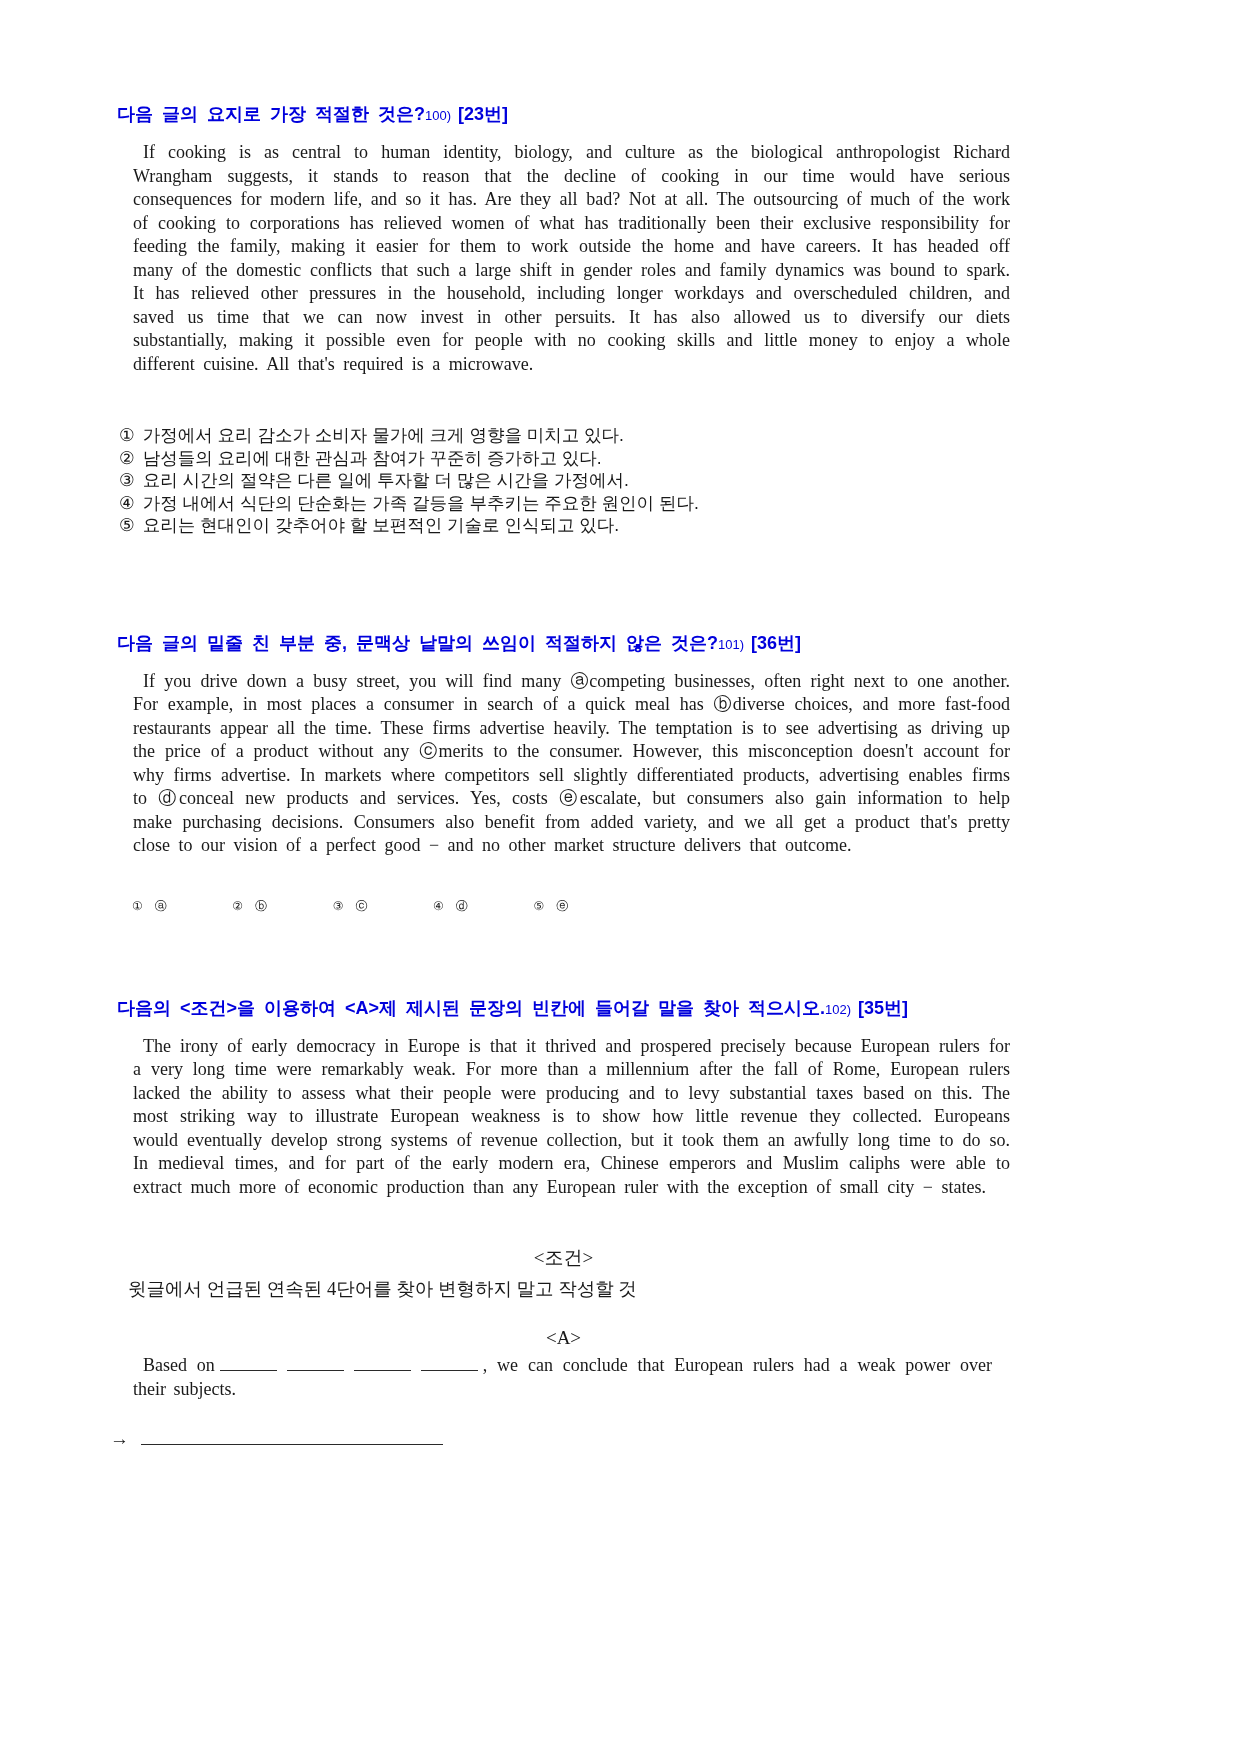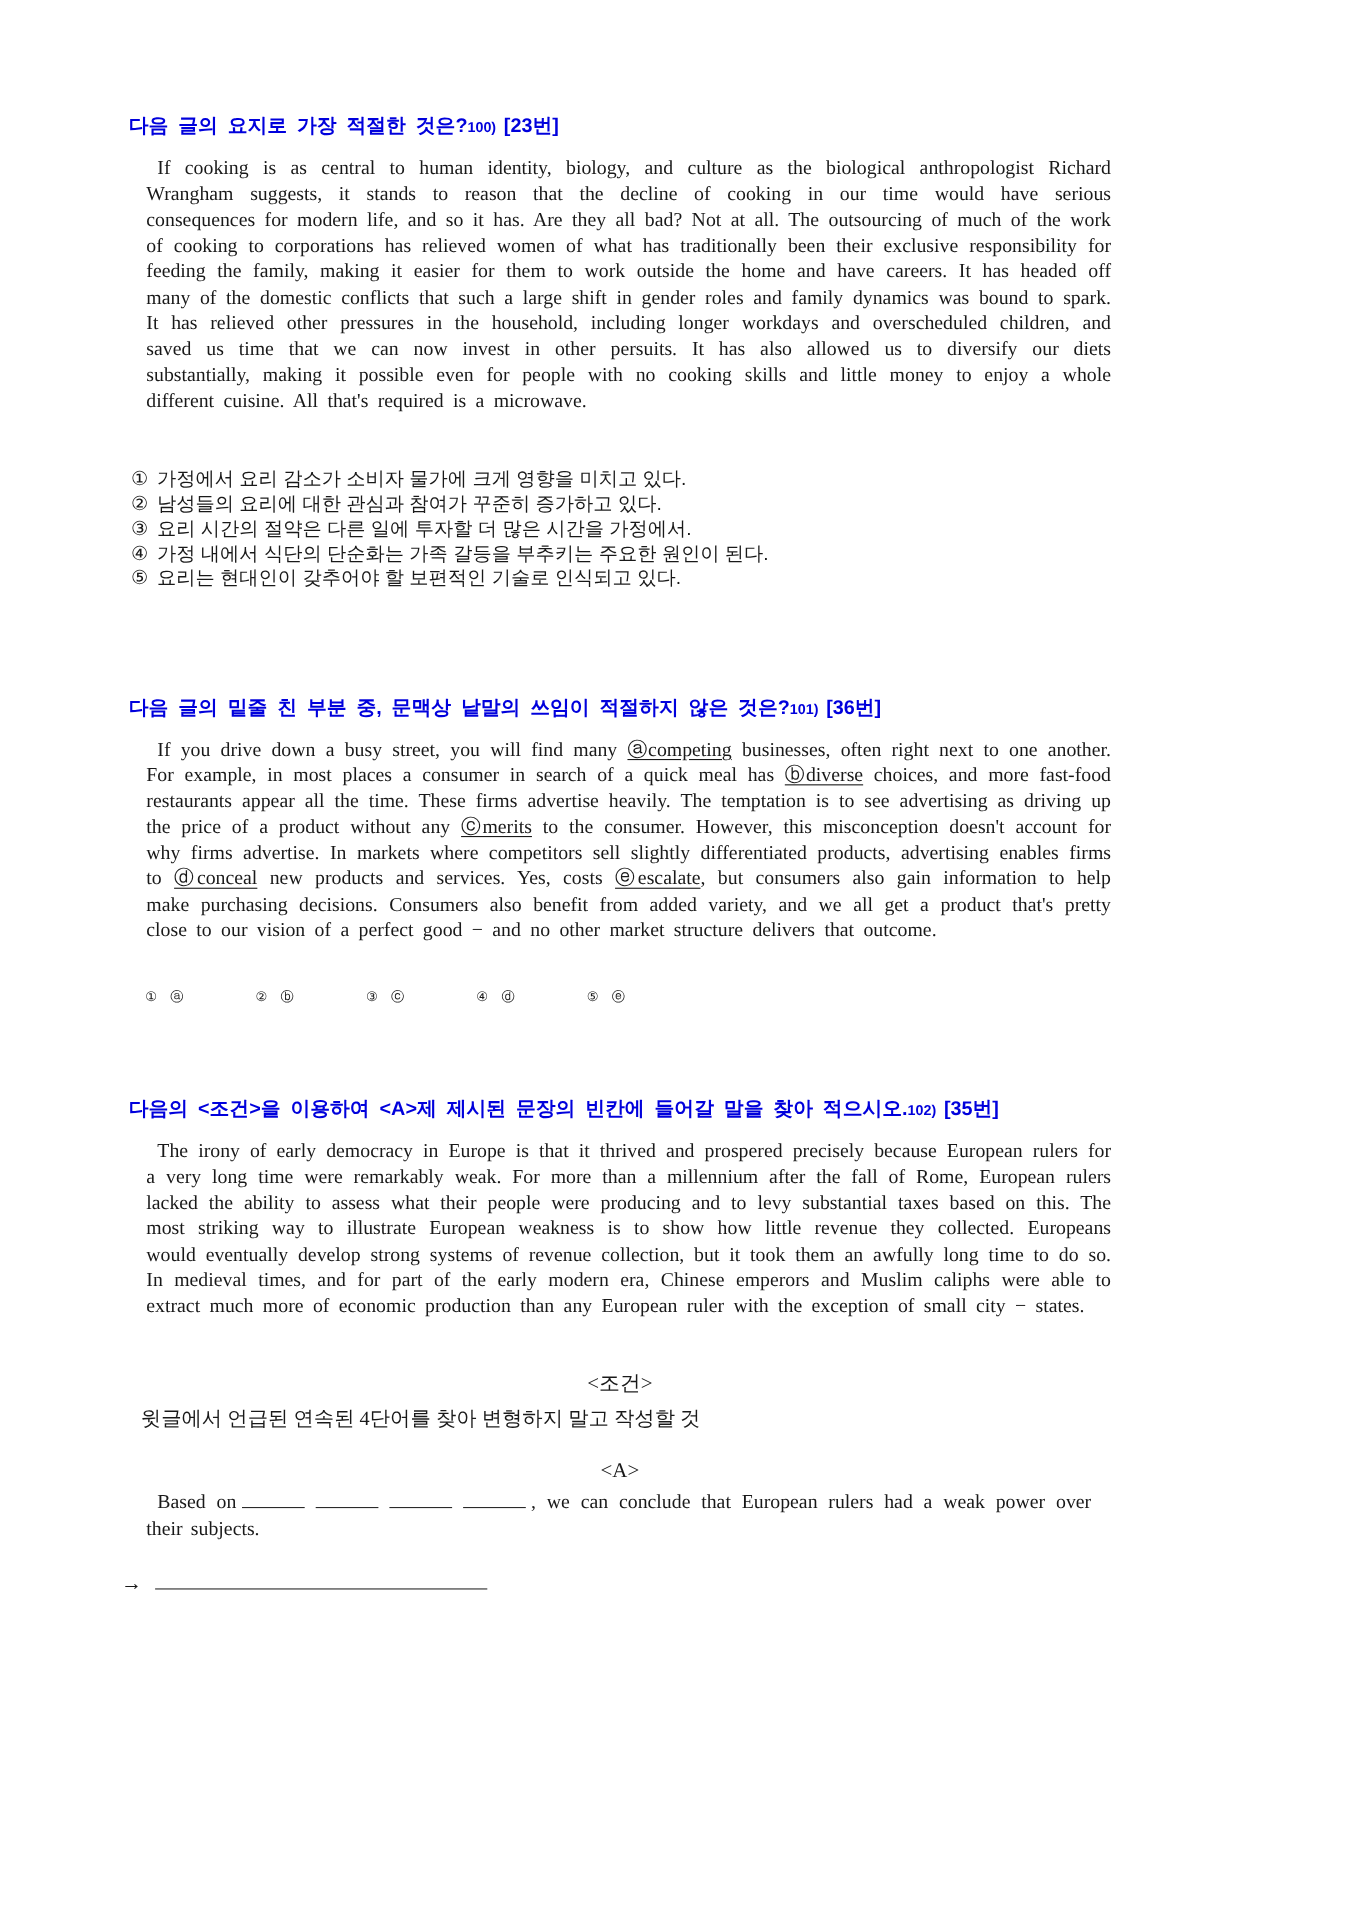--- a/index.html
+++ b/index.html
@@ -34,36 +34,35 @@
     font-family:"Liberation Sans", sans-serif;
     font-weight:bold;
     font-size:18px;
     line-height:21px;
     color:#0000dc;
     word-spacing:4px;
     white-space:nowrap;
   }
   .q-title .fn{
     font-size:13px;
-    font-weight:bold;
+    font-weight:normal;
   }
   .q-title .tag{
     margin-left:7px;
   }
   .passage{
     margin:0 0 0 16px;
     font-size:18px;
     line-height:23.5px;
     text-align:justify;
     text-indent:10px;
     word-spacing:4px;
     color:#191919;
   }
   .u-seg{
-    text-decoration:underline;
     text-underline-offset:3px;
   }
   .choices{
     margin:48px 0 0 2px;
     font-family:"Liberation Sans", sans-serif;
     font-size:17.5px;
     line-height:22.6px;
     color:#191919;
   }
   .choice .marker{ margin-right:8px; }

